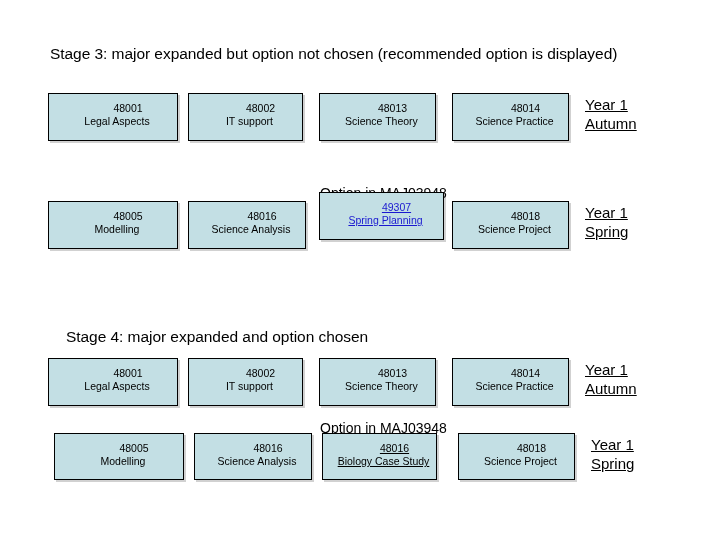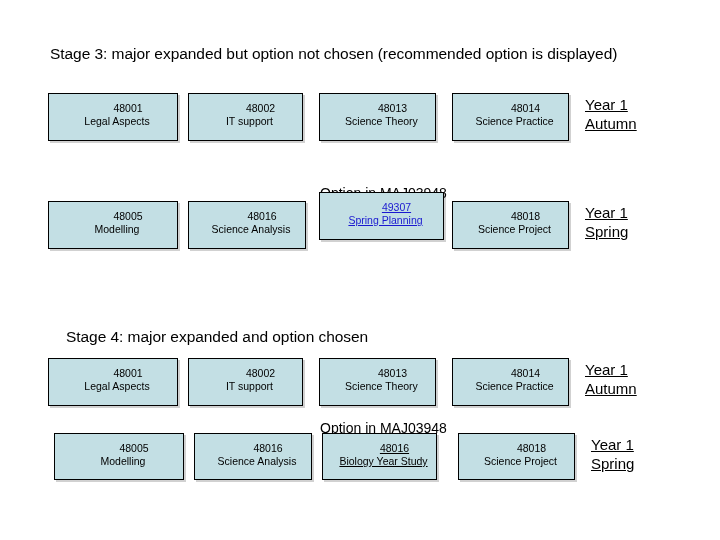--- a/index.html
+++ b/index.html
@@ -159,21 +159,21 @@
   <div class="course-box" style="left:54px; top:433px; width:130px; height:47px;">
     <span class="code">48005</span>
     <span class="title">Modelling</span>
   </div>
   <div class="course-box" style="left:194px; top:433px; width:118px; height:47px;">
     <span class="code">48016</span>
     <span class="title">Science Analysis</span>
   </div>
   <div class="course-box chosen" style="left:322px; top:433px; width:115px; height:47px;">
     <span class="code">48016</span>
-    <span class="title">Biology Year Study</span>
+    <span class="title">Biology Case Study</span>
   </div>
   <div class="course-box" style="left:458px; top:433px; width:117px; height:47px;">
     <span class="code">48018</span>
     <span class="title">Science Project</span>
   </div>
   <div class="term-label" style="left:591px; top:435px;">
     <span>Year 1</span>
     <span>Spring</span>
   </div>
 

